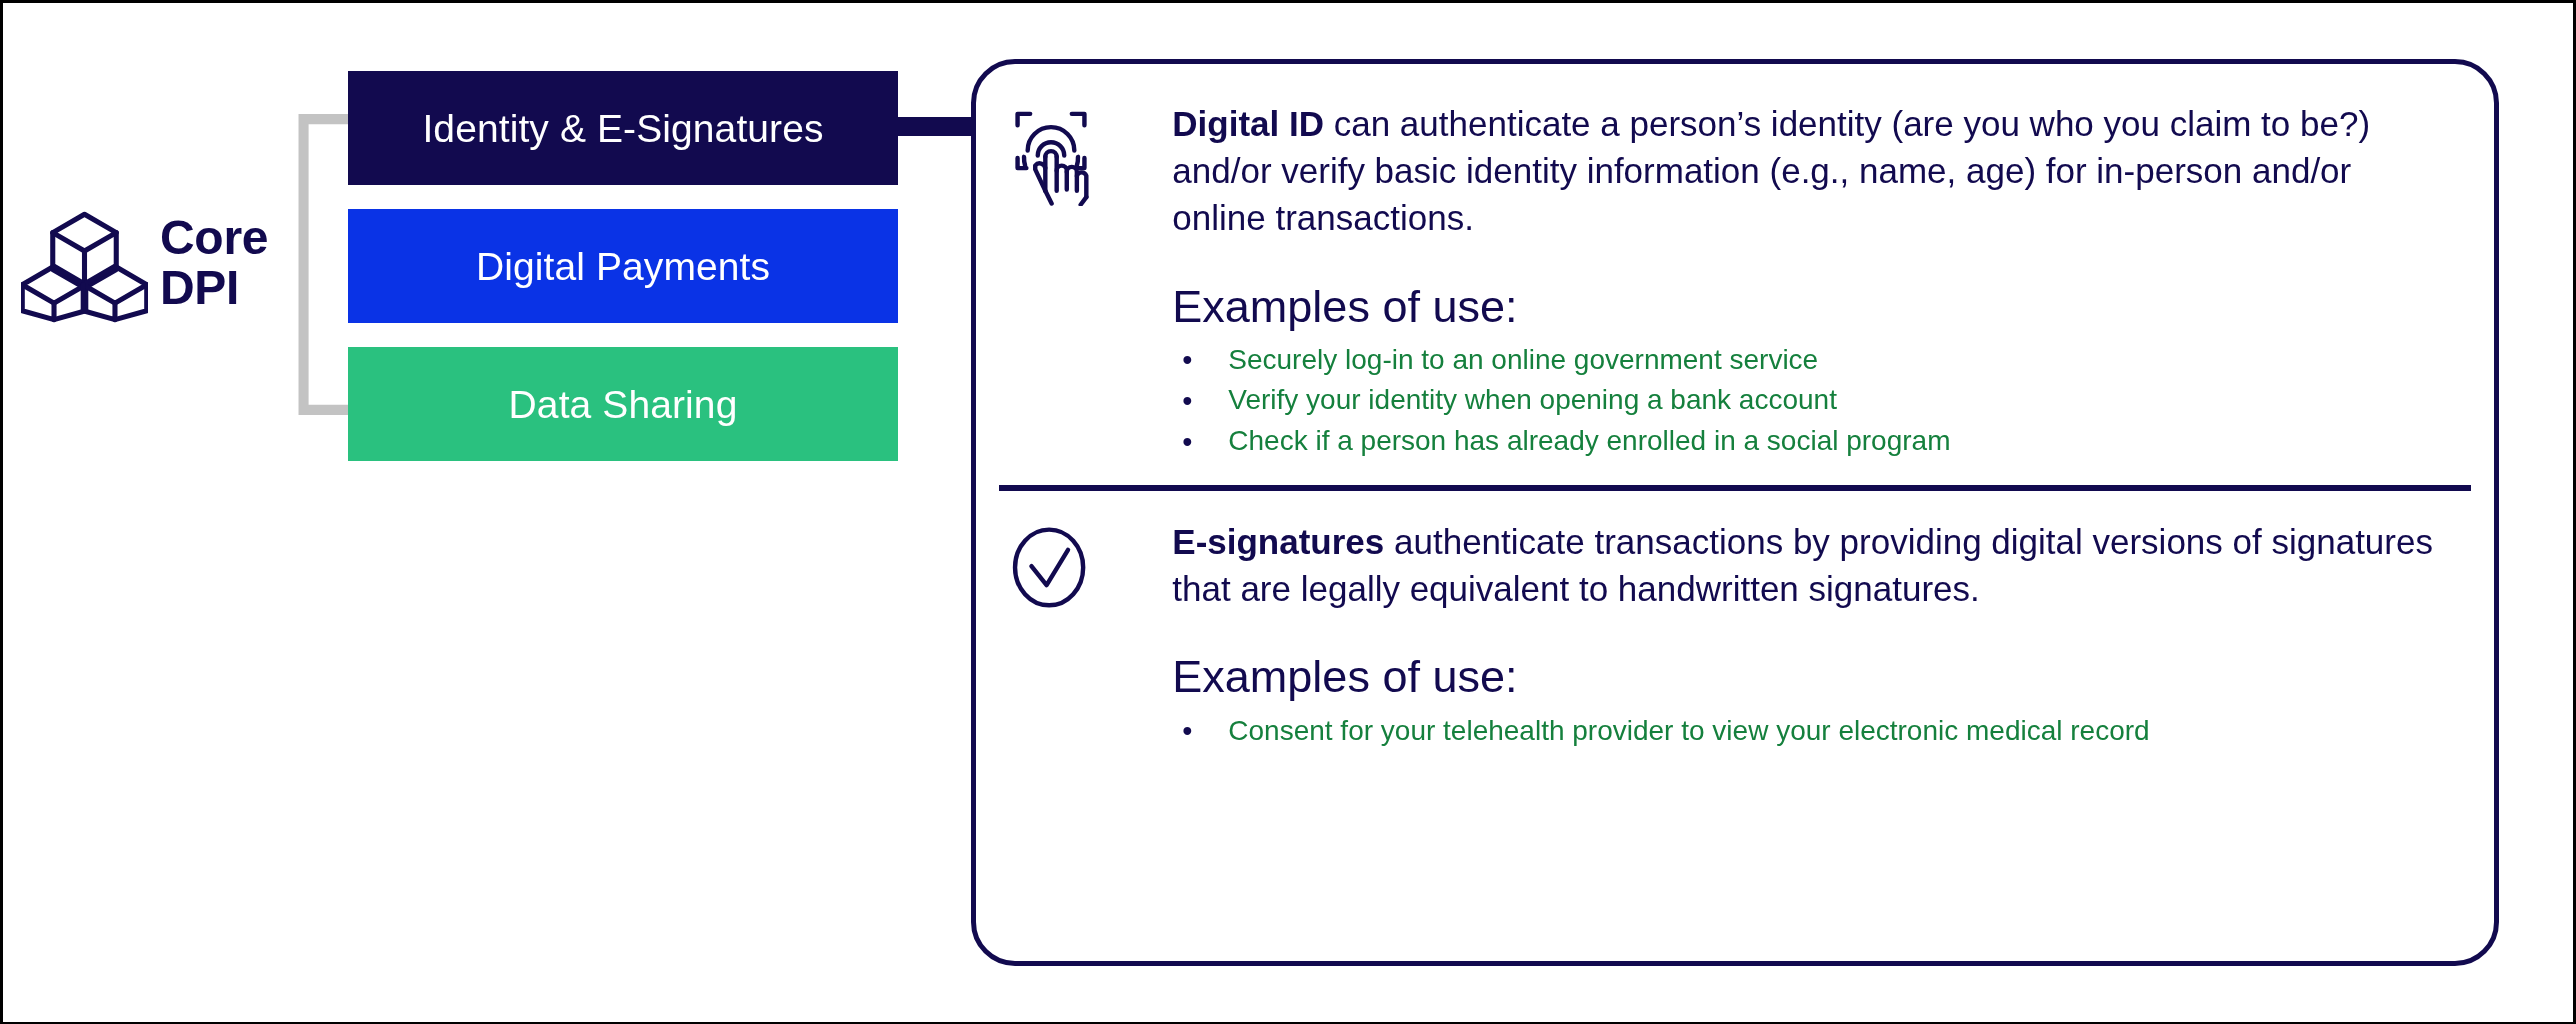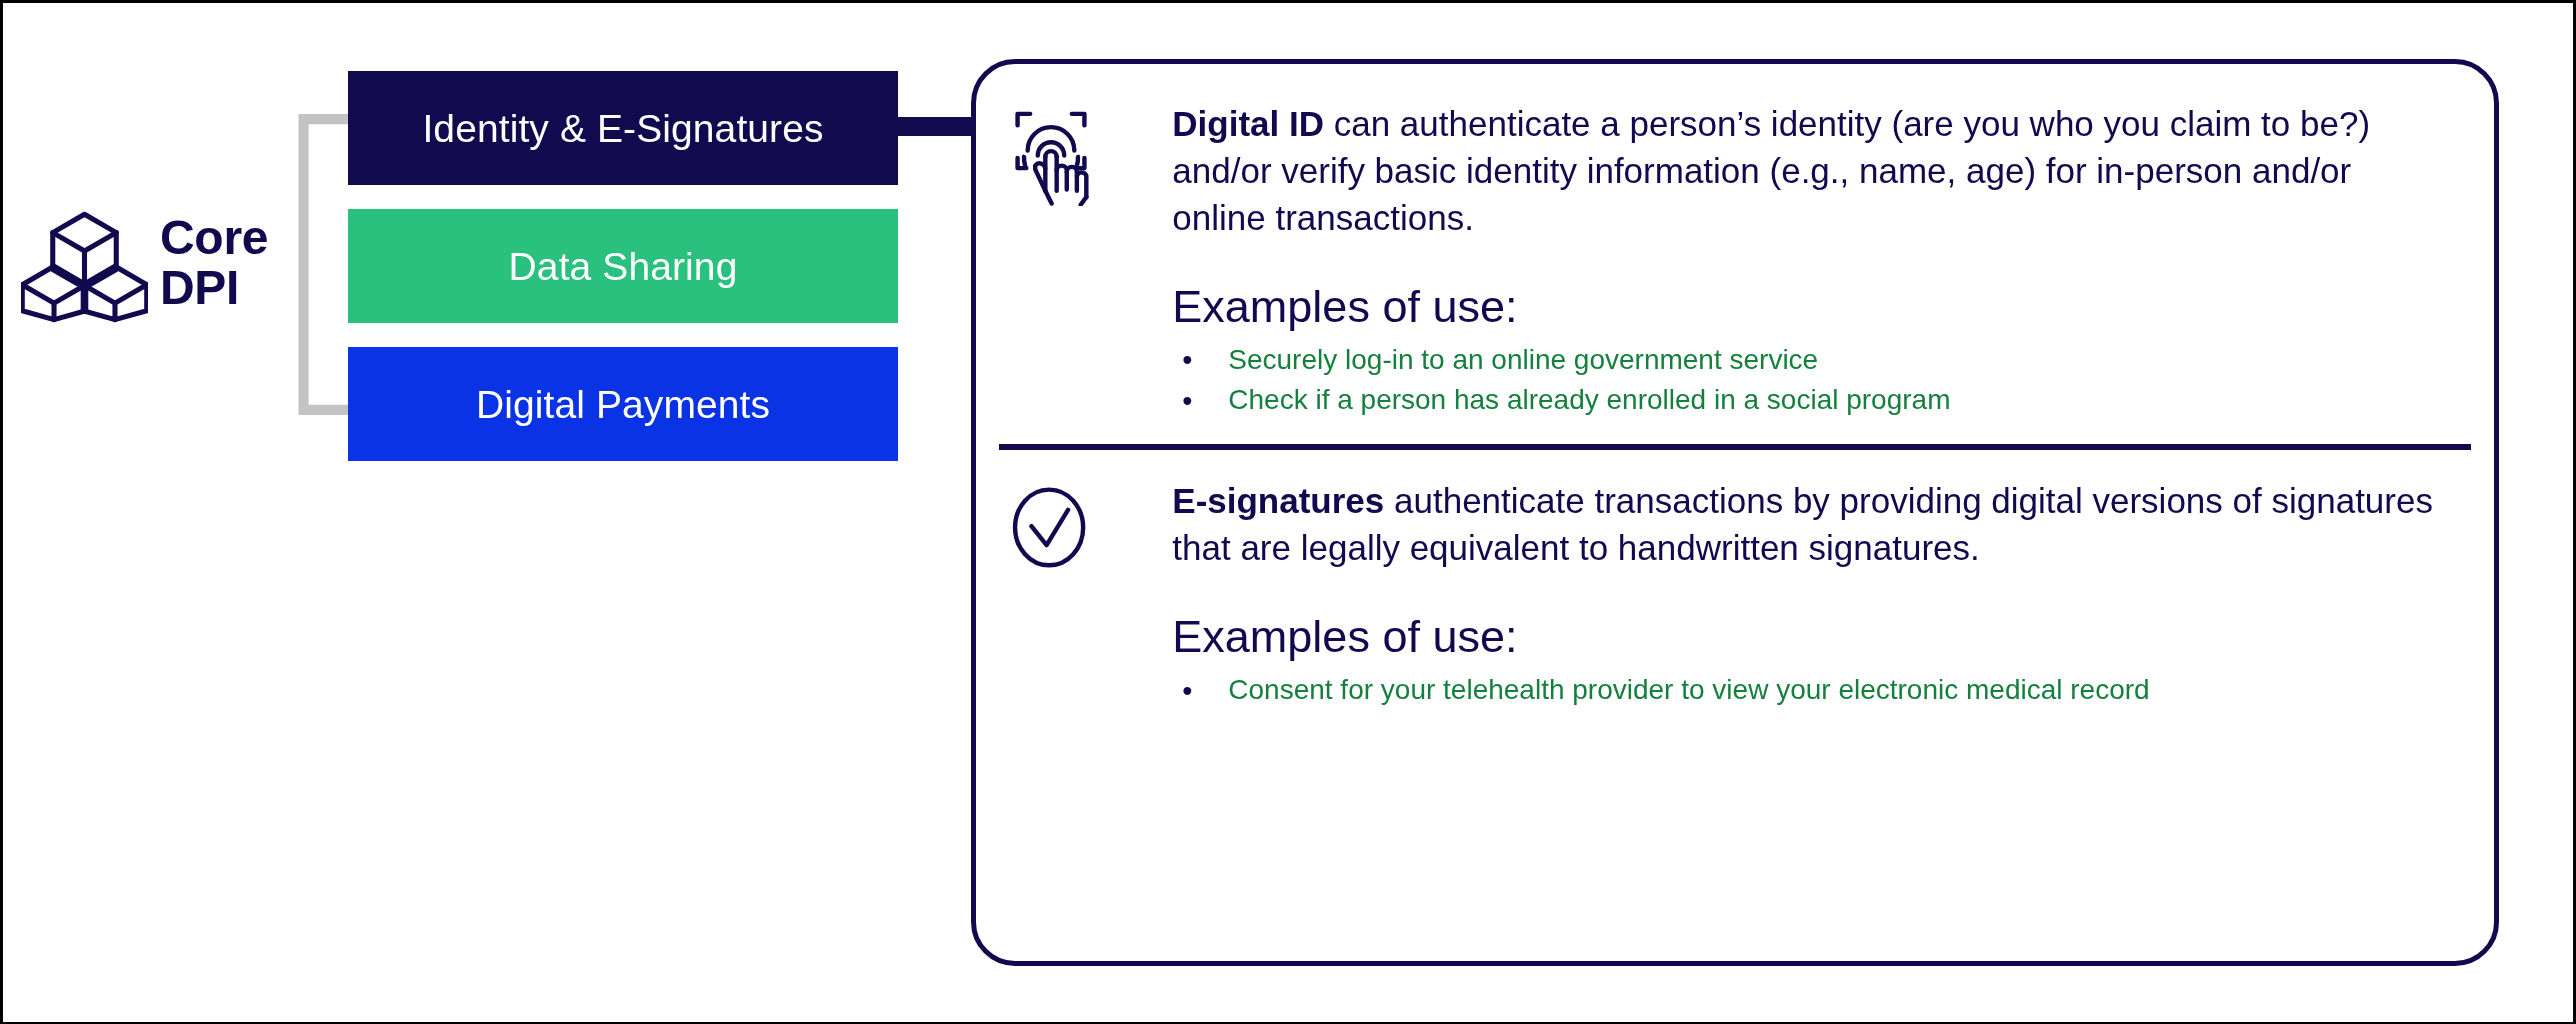--- a/index.html
+++ b/index.html
@@ -207,25 +207,25 @@
   <span class="bracket">
     <svg viewBox="0 0 100 475" width="63" height="301" preserveAspectRatio="none" aria-hidden="true">
       <path d="M 100 8 L 12 8 L 12 467 L 100 467" fill="none" stroke="#C3C3C3" stroke-width="16"></path>
     </svg>
   </span>
 
   <div class="pillars">
     <div class="pillar pillar-identity">
       <span class="pillar-label">Identity &amp; E-Signatures</span>
     </div>
+    <div class="pillar pillar-payments">
+      <span class="pillar-label">Digital Payments</span>
+    </div>
     <div class="pillar pillar-sharing">
       <span class="pillar-label">Data Sharing</span>
-    </div>
-    <div class="pillar pillar-payments">
-      <span class="pillar-label">Digital Payments</span>
     </div>
   </div>
 
   <div class="elbow"></div>
 
   <div class="detail-card">
 
     <div class="card-section section-digital-id">
       <div class="section-icon">
         <svg viewBox="0 0 130 160" width="82" height="101" aria-hidden="true">
@@ -251,20 +251,21 @@
             <path d="M 56 136 L 66 156"></path>
             <path d="M 121 146 L 112 158"></path>
           </g>
         </svg>
       </div>
       <div class="section-body">
         <p class="lead"><span class="term">Digital ID</span><span> can authenticate a person’s identity (are you who you claim to be?) and/or verify basic identity information (e.g., name, age) for in-person and/or online transactions.</span></p>
         <p class="examples-heading">Examples of use:</p>
         <ul class="examples">
           <li>Securely log-in to an online government service</li>
+          <li>Verify your identity when opening a bank account</li>
           <li>Check if a person has already enrolled in a social program</li>
         </ul>
       </div>
     </div>
 
     <div class="section-divider"></div>
 
     <div class="card-section section-esign">
       <div class="section-icon">
         <svg viewBox="0 0 130 160" width="82" height="101" aria-hidden="true">

